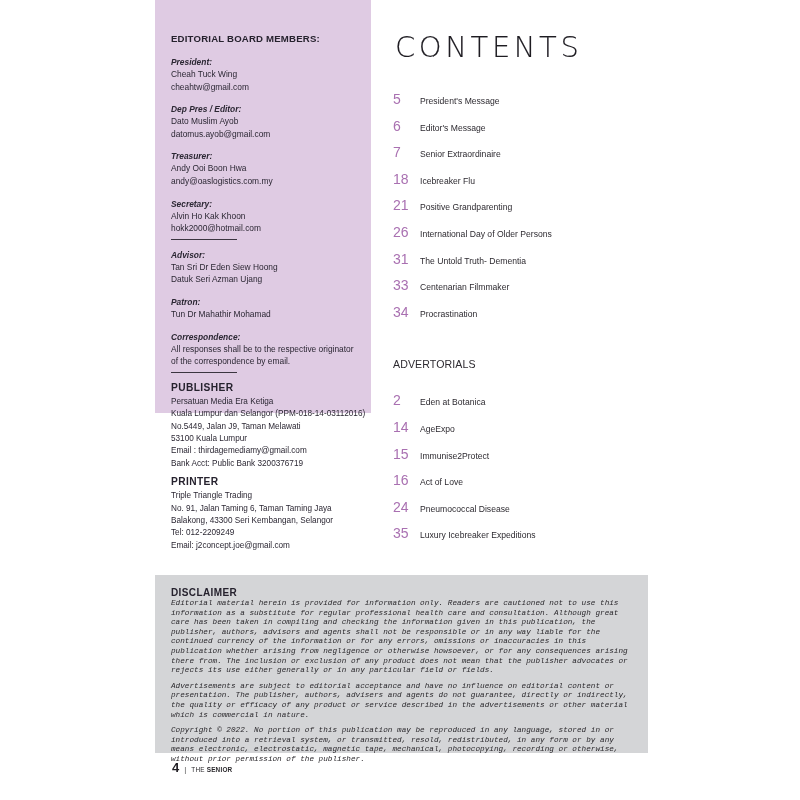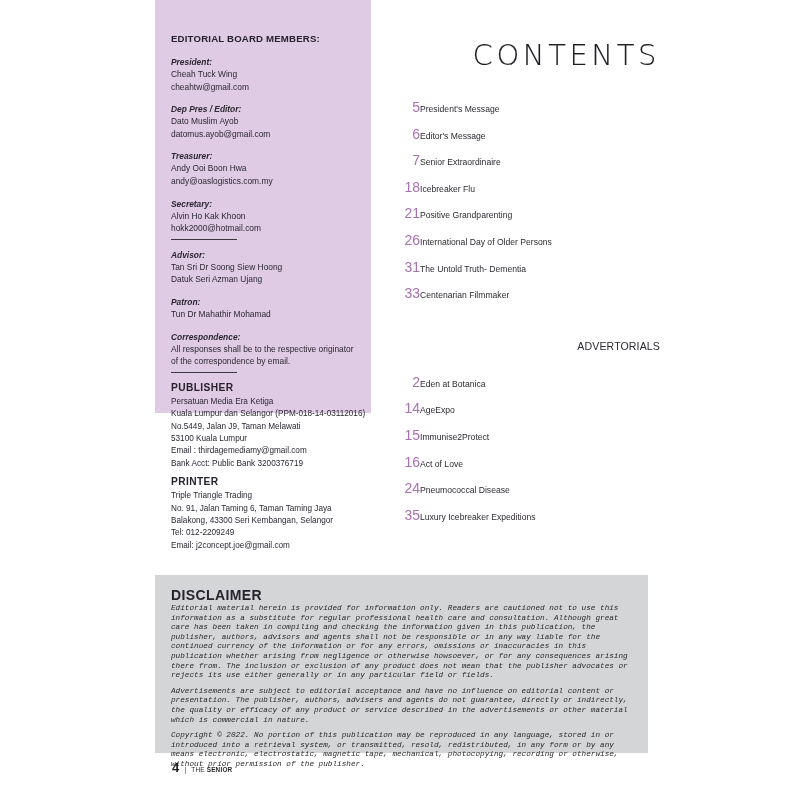--- a/index.html
+++ b/index.html
@@ -62,23 +62,22 @@
     }
     .pub-line {
       font-size: 8.2px;
       line-height: 12.4px;
       color: #2b2733;
       white-space: nowrap;
     }
     .contents {
       position: absolute;
       left: 390px;
-      top: 38px;
+      top: 30px;
       width: 270px;
-      text-align: right;
     }
     .contents-title {
       font-family: "DejaVu Sans", sans-serif;
       font-weight: 200;
       font-size: 29px;
       letter-spacing: 3.6px;
       color: #1e1c22;
       margin: 0 0 27px 5px;
       -webkit-text-stroke: 0.1px #1e1c22;
     }
@@ -109,21 +108,21 @@
       left: 155px;
       top: 575px;
       width: 493px;
       height: 178px;
       background: #d4d5d7;
       box-sizing: border-box;
       padding: 12px 12px 0 16px;
     }
     .disclaimer-heading {
       font-weight: bold;
-      font-size: 14px;
+      font-size: 10px;
       letter-spacing: 0.4px;
       color: #26222e;
       margin-bottom: 1px;
     }
     .disclaimer-para {
       font-family: Liberation Mono, monospace;
       font-style: italic;
       font-size: 7.7px;
       line-height: 9.6px;
       color: #2a282c;
@@ -180,21 +179,21 @@
   <div class="role-block" style="margin-bottom:4px;">
     <div class="role-label">Secretary:</div>
     <div class="role-line">Alvin Ho Kak Khoon</div>
     <div class="role-line">hokk2000@hotmail.com</div>
   </div>
 
   <div class="rule"></div>
 
   <div class="role-block">
     <div class="role-label">Advisor:</div>
-    <div class="role-line">Tan Sri Dr Soong Siew Hoong</div>
+    <div class="role-line">Tan Sri Dr Eden Siew Hoong</div>
     <div class="role-line">Datuk Seri Azman Ujang</div>
   </div>
 
   <div class="role-block">
     <div class="role-label">Patron:</div>
     <div class="role-line">Tun Dr Mahathir Mohamad</div>
   </div>
 
   <div class="role-block" style="margin-bottom:0;">
     <div class="role-label">Correspondence:</div>
@@ -252,20 +251,24 @@
     <span class="toc-label">International Day of Older Persons</span>
   </div>
   <div class="toc-item">
     <span class="toc-num">31</span>
     <span class="toc-label">The Untold Truth- Dementia</span>
   </div>
   <div class="toc-item">
     <span class="toc-num">33</span>
     <span class="toc-label">Centenarian Filmmaker</span>
   </div>
+  <div class="toc-item">
+    <span class="toc-num">34</span>
+    <span class="toc-label">Procrastination</span>
+  </div>
 
   <div class="advertorials-heading">ADVERTORIALS</div>
 
   <div class="toc-item">
     <span class="toc-num">2</span>
     <span class="toc-label">Eden at Botanica</span>
   </div>
   <div class="toc-item">
     <span class="toc-num">14</span>
     <span class="toc-label">AgeExpo</span>

